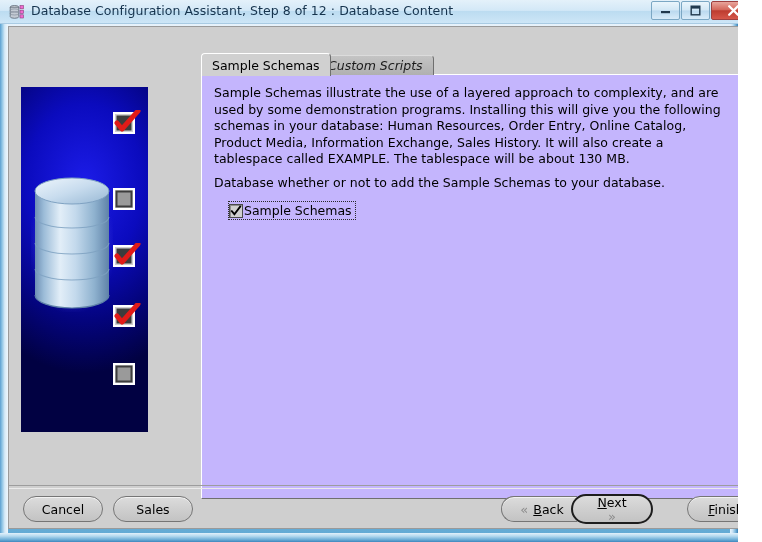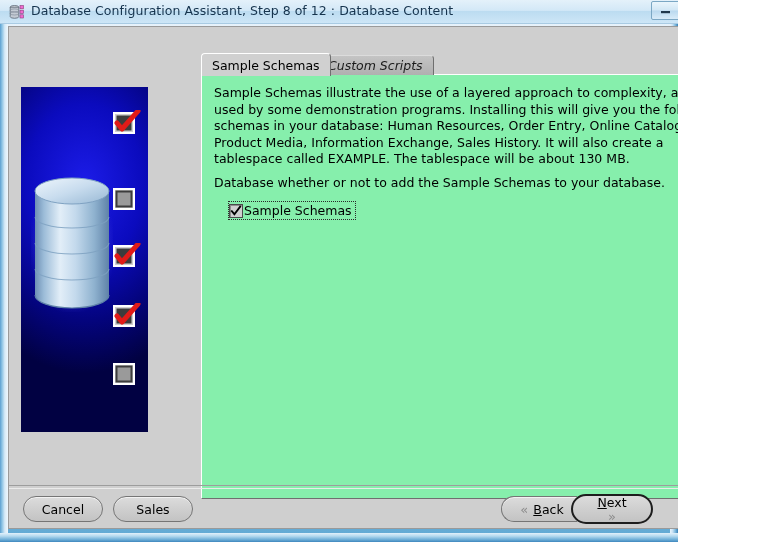--- a/index.html
+++ b/index.html
@@ -7,21 +7,21 @@
     padding: 0;
     background: #ffffff;
   }
   body {
     font-family: "DejaVu Sans", "Liberation Sans", sans-serif;
   }
 
   
   #window-frame {
     position: relative;
-    width: 678px;
+    width: 738px;
     height: 542px;
     overflow: hidden;
     background: linear-gradient(to bottom, #e9f3fb 0%, #cfe5f5 40%, #9ecbe8 75%, #5fa8d3 100%);
     box-sizing: border-box;
   }
 
   
   #frame-left, #frame-right, #frame-bottom {
     position: absolute;
     pointer-events: none;
@@ -160,21 +160,21 @@
     color: #1a1a1a;
     z-index: 1;
     font-style: italic;
   }
 
   
   #tab-panel {
     position: absolute;
     left: 192px; top: 47px;
     width: 540px; height: 425px;
-    background: #86efac;
+    background: #c4b5fd;
     box-sizing: border-box;
     border-top: 1px solid #ffffff;
     border-left: 1px solid #ffffff;
     border-right: 1px solid #6f6f6f;
     border-bottom: 1px solid #6f6f6f;
   }
   #intro-paragraph {
     position: absolute;
     left: 12px; top: 10px;
     width: 512px;

